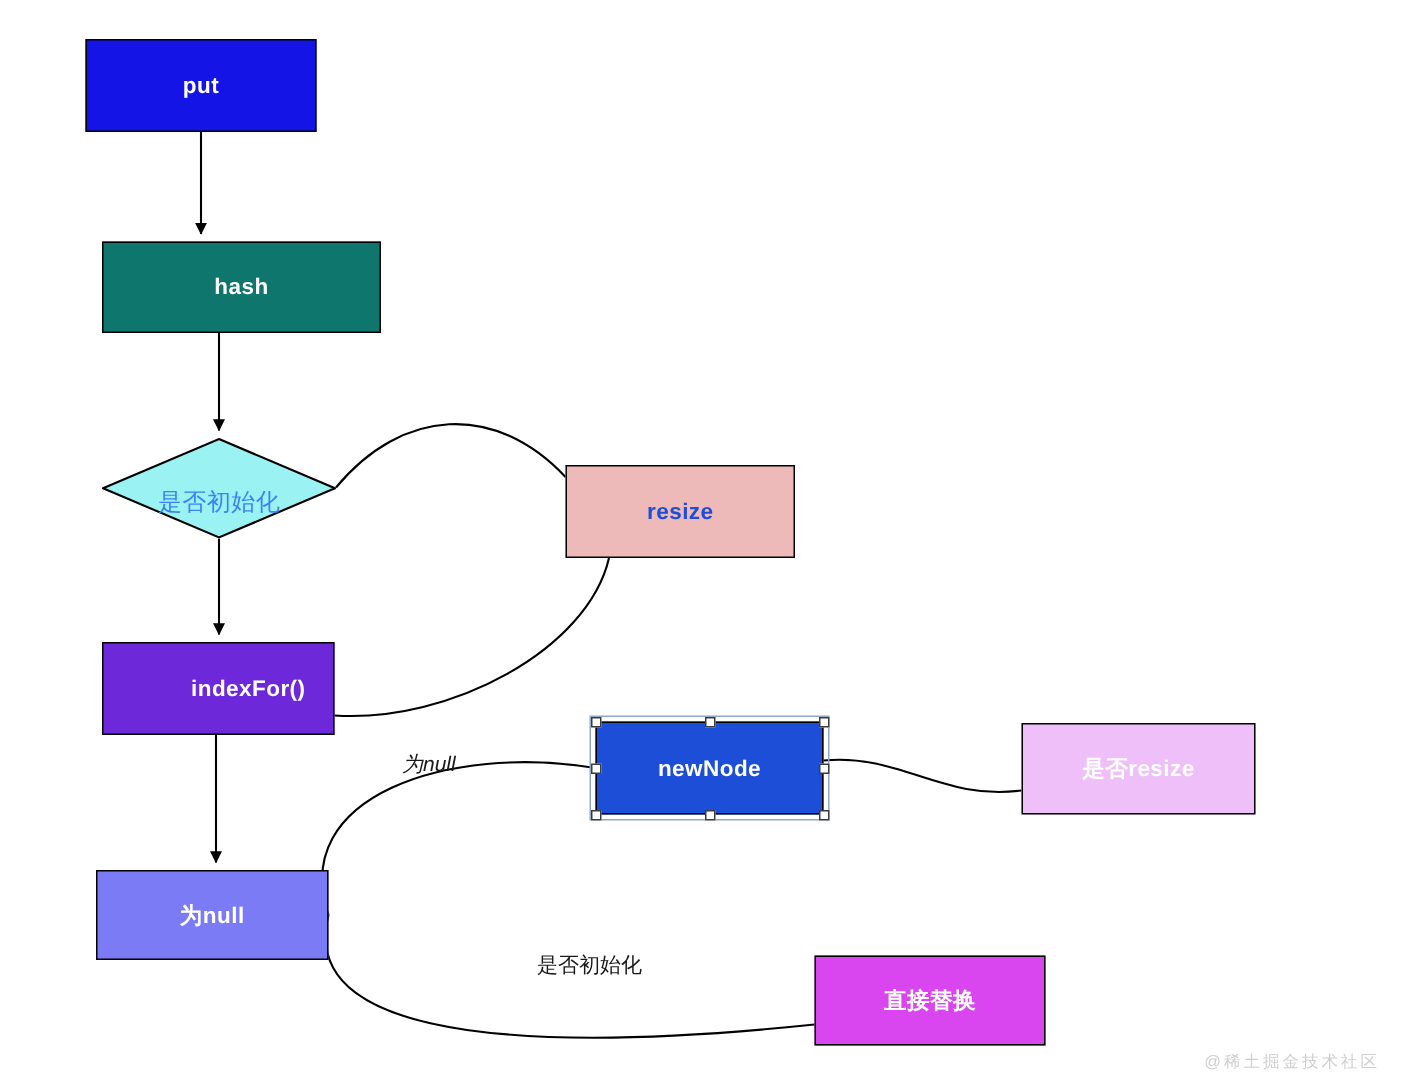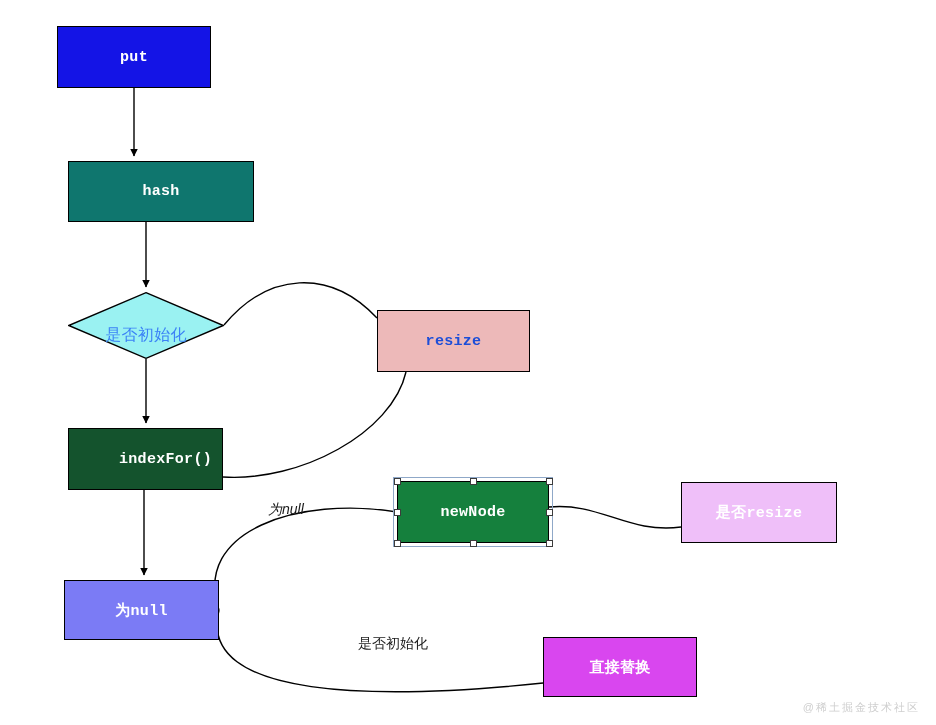--- a/index.html
+++ b/index.html
@@ -31,21 +31,20 @@
     border: 1px solid #000000;
     display: flex;
     align-items: center;
     justify-content: center;
     color: #ffffff;
     font-size: 15px;
     font-weight: 700;
     letter-spacing: 0.3px;
     text-align: center;
     z-index: 3;
-    font-family: Liberation Mono, monospace;
   }
   .node.diamond {
     border: none;
     background: transparent;
   }
   .diamond-shape {
     position: absolute;
     left: 0;
     top: 0;
     width: 100%;
@@ -126,24 +125,24 @@
       </div>
       <div class="node diamond" style="left: 68px; top: 292px; width: 156px; height: 67px;">
         <svg class="diamond-shape" viewBox="0 0 156 67" preserveAspectRatio="none">
           <polygon points="78,0.7 155.3,33.5 78,66.3 0.7,33.5" fill="#9AF2F2" stroke="#000000" stroke-width="1.4"></polygon>
         </svg>
         <span class="diamond-label">是否初始化</span>
       </div>
       <div class="node" style="left: 377px; top: 310px; width: 153px; height: 62px; background: rgb(237, 185, 185); color: #1d4ed8;">
         <span>resize</span>
       </div>
-      <div class="node" style="left: 68px; top: 428px; width: 155px; height: 62px; background: #14532d; color: rgb(255, 255, 255); padding-left: 40px;">
+      <div class="node" style="left: 68px; top: 428px; width: 155px; height: 62px; background: #6d28d9; color: rgb(255, 255, 255); padding-left: 40px;">
         <span>indexFor()</span>
       </div>
-      <div class="node" style="left: 397px; top: 481px; width: 152px; height: 62px; background: #15803d; color: rgb(255, 255, 255);">
+      <div class="node" style="left: 397px; top: 481px; width: 152px; height: 62px; background: #1d4ed8; color: rgb(255, 255, 255);">
         <span>newNode</span>
       </div>
       <div class="node" style="left: 681px; top: 482px; width: 156px; height: 61px; background: rgb(239, 191, 249); color: rgb(255, 255, 255);">
         <span>是否resize</span>
       </div>
       <div class="node" style="left: 64px; top: 580px; width: 155px; height: 60px; background: rgb(123, 123, 245); color: rgb(255, 255, 255);">
         <span>为null</span>
       </div>
       <div class="node" style="left: 543px; top: 637px; width: 154px; height: 60px; background: #d946ef; color: rgb(255, 255, 255);">
         <span>直接替换</span>

